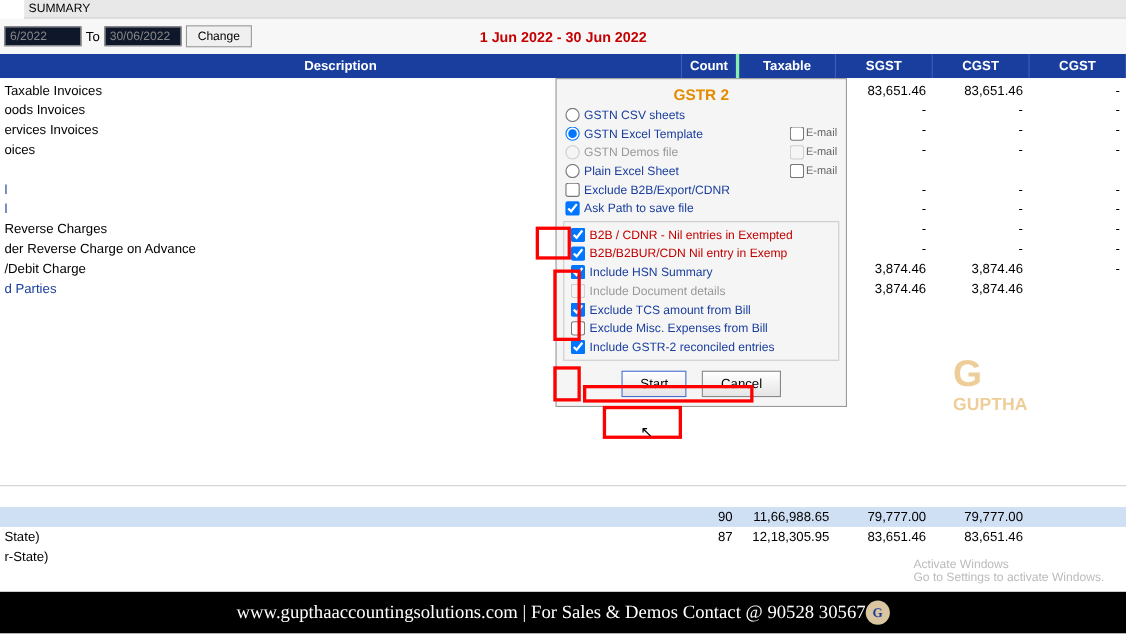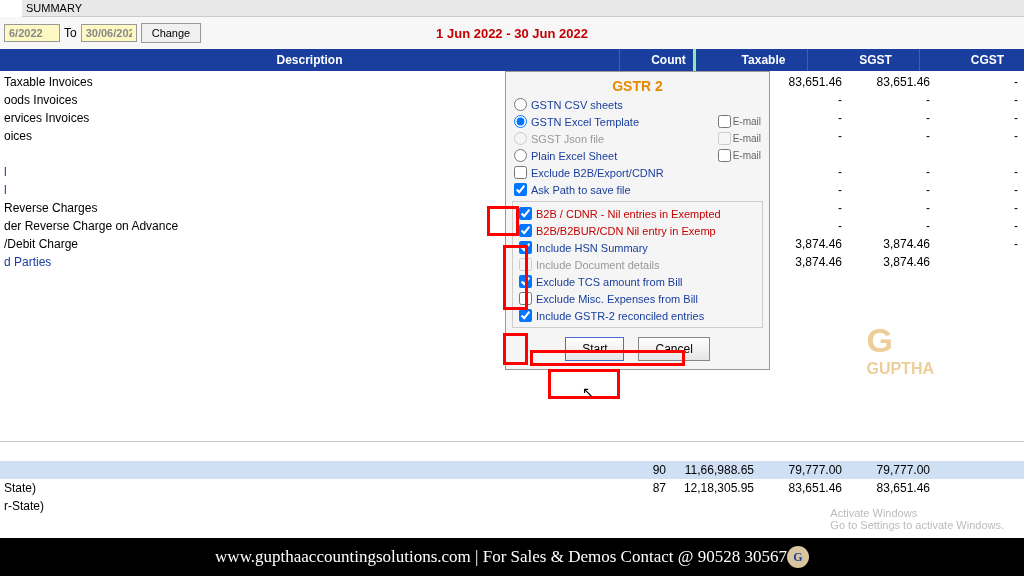--- a/index.html
+++ b/index.html
@@ -25,23 +25,22 @@
     display: flex;
     align-items: center;
     gap: 4px;
     position: relative;
   }
   .date-input {
     border: 1px solid #999;
     padding: 2px 4px;
     color: #888;
     font-size: 11px;
-    width: 56px;
-    background: #fef9c3;
-    font-weight: bold;
+    width: 70px;
+    background: #0f172a;
   }
   .change-btn {
     padding: 3px 10px;
     border: 1px solid #999;
     background: #f0f0f0;
     font-size: 11px;
   }
   .period-label {
     position: absolute;
     left: 50%;
@@ -49,21 +48,20 @@
     color: #c40000;
     font-weight: bold;
     font-size: 13px;
   }
   .header-row {
     background: #1a3e9e;
     color: #fff;
     display: flex;
     font-weight: bold;
     font-size: 12px;
-    gap: 24px;
   }
   .header-row .col-desc { flex: 0 0 620px; text-align: center; padding: 4px; border-right: 1px solid #3a5ebe; }
   .header-row .col-count { flex: 0 0 52px; text-align: center; padding: 4px; border-right: 3px solid #86efac; }
   .header-row .col-num { flex: 0 0 88px; text-align: center; padding: 4px; border-right: 1px solid #3a5ebe; }
   .data-area {
     position: relative;
     height: 370px;
     background: #fff;
   }
   .data-row {
@@ -300,21 +298,21 @@
     <div class="radio-row">
       <input type="radio" name="fmt" checked="" style="">
       <label>GSTN Excel Template</label>
       <span class="email-cell">
           <input type="checkbox" style="">
           <span>E-mail</span>
         </span>
     </div>
     <div class="radio-row disabled">
       <input type="radio" name="fmt" disabled="" style="">
-      <label>SGST Json file</label>
+      <label>GSTN Demos file</label>
       <span class="email-cell">
           <input type="checkbox" disabled="" style="">
           <span>E-mail</span>
         </span>
     </div>
     <div class="radio-row">
       <input type="radio" name="fmt" style="">
       <label>Plain Excel Sheet</label>
       <span class="email-cell">
           <input type="checkbox" style="">

